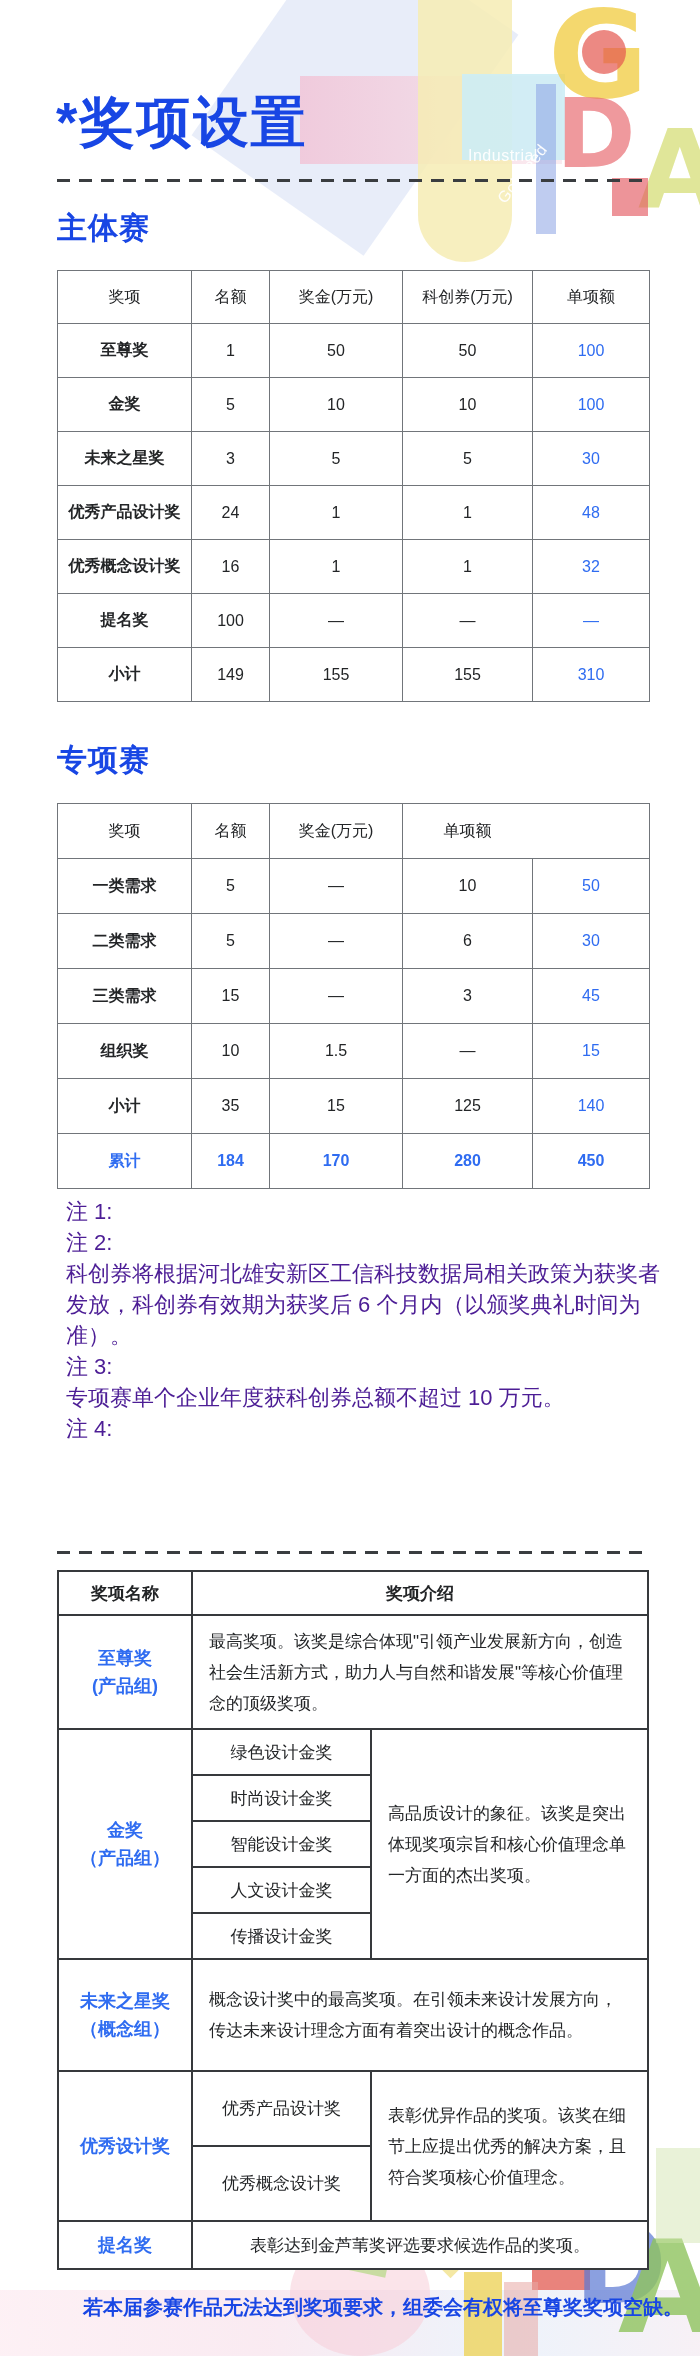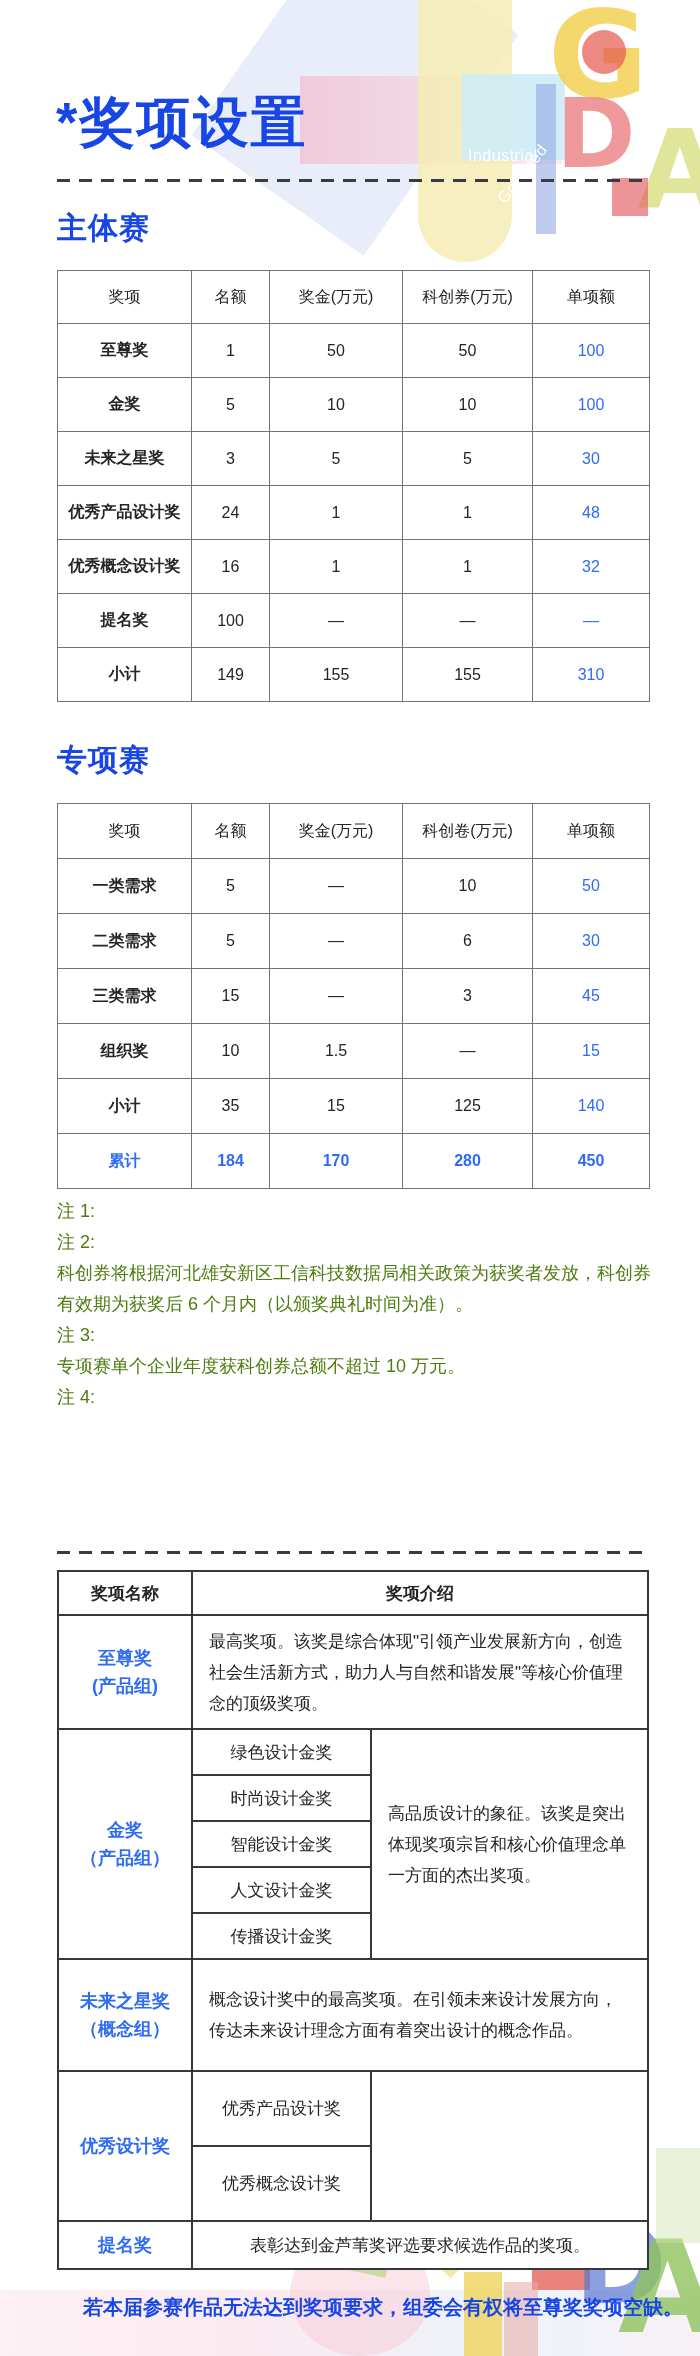--- a/index.html
+++ b/index.html
@@ -52,21 +52,21 @@
   .tr:first-child{border-top:none;}
   .t1 .tr{height:53px;} .t1 .tr.h{height:52px;}
   .t2 .tr{height:54px;}
   .td{display:flex;align-items:center;justify-content:center;border-left:1px solid #71757a;
       font-size:16px;color:#232527;text-align:center;}
   .td:first-child{border-left:none;}
   .name{font-weight:bold;}
   .v{color:#2f6cf1;}
   .grand .td{color:#2f6cf1;font-weight:bold;}
   
-  .notes{position:absolute;left:57px;top:1196px;width:594px;font-size:18px;line-height:31px;color:#4d7c0f;}
+  .notes{position:absolute;left:66px;top:1196px;width:594px;font-size:22px;line-height:31px;color:#4c1d95;}
   
   .t3{position:absolute;left:57px;top:1570px;width:592px;background:#fff;border:2px solid #36393c;box-sizing:border-box;}
   .t3r{display:grid;grid-template-columns:134px 1fr;border-top:2px solid #36393c;}
   .t3r:first-child{border-top:none;}
   .t3r.sub3{grid-template-columns:134px 179px 1fr;}
   .h3{height:42px;}
   .r-supreme{height:112px;} .r-future{height:110px;} .r-nominee{height:46px;}
   .left3{display:flex;flex-direction:column;align-items:center;justify-content:center;
          border-right:2px solid #36393c;color:#2f6cf1;font-weight:bold;font-size:18px;line-height:28px;text-align:center;}
   .hcell{display:flex;align-items:center;justify-content:center;font-weight:bold;font-size:17px;color:#232527;}
@@ -181,21 +181,20 @@
       </div>
     </div>
 
     <h2 class="section h-special">专项赛</h2>
 
     <div class="t t2">
       <div class="tr">
         <div class="td">奖项</div>
         <div class="td">名额</div>
         <div class="td">奖金(万元)</div>
-        <div class="td">科创卷(万元)</div>
         <div class="td">单项额</div>
       </div>
       <div class="tr">
         <div class="td name">一类需求</div>
         <div class="td">5</div>
         <div class="td">—</div>
         <div class="td">10</div>
         <div class="td v">50</div>
       </div>
       <div class="tr">
@@ -292,20 +291,21 @@
       </div>
 
       <div class="t3r sub3">
         <div class="left3">
           <span>优秀设计奖</span>
         </div>
         <div class="subcol">
           <div class="sub tall">优秀产品设计奖</div>
           <div class="sub tall">优秀概念设计奖</div>
         </div>
+        <div class="desc">表彰优异作品的奖项。该奖在细节上应提出优秀的解决方案，且符合奖项核心价值理念。</div>
       </div>
 
       <div class="t3r r-nominee">
         <div class="left3">
           <span>提名奖</span>
         </div>
         <div class="desc center">表彰达到金芦苇奖评选要求候选作品的奖项。</div>
       </div>
     </div>
 

